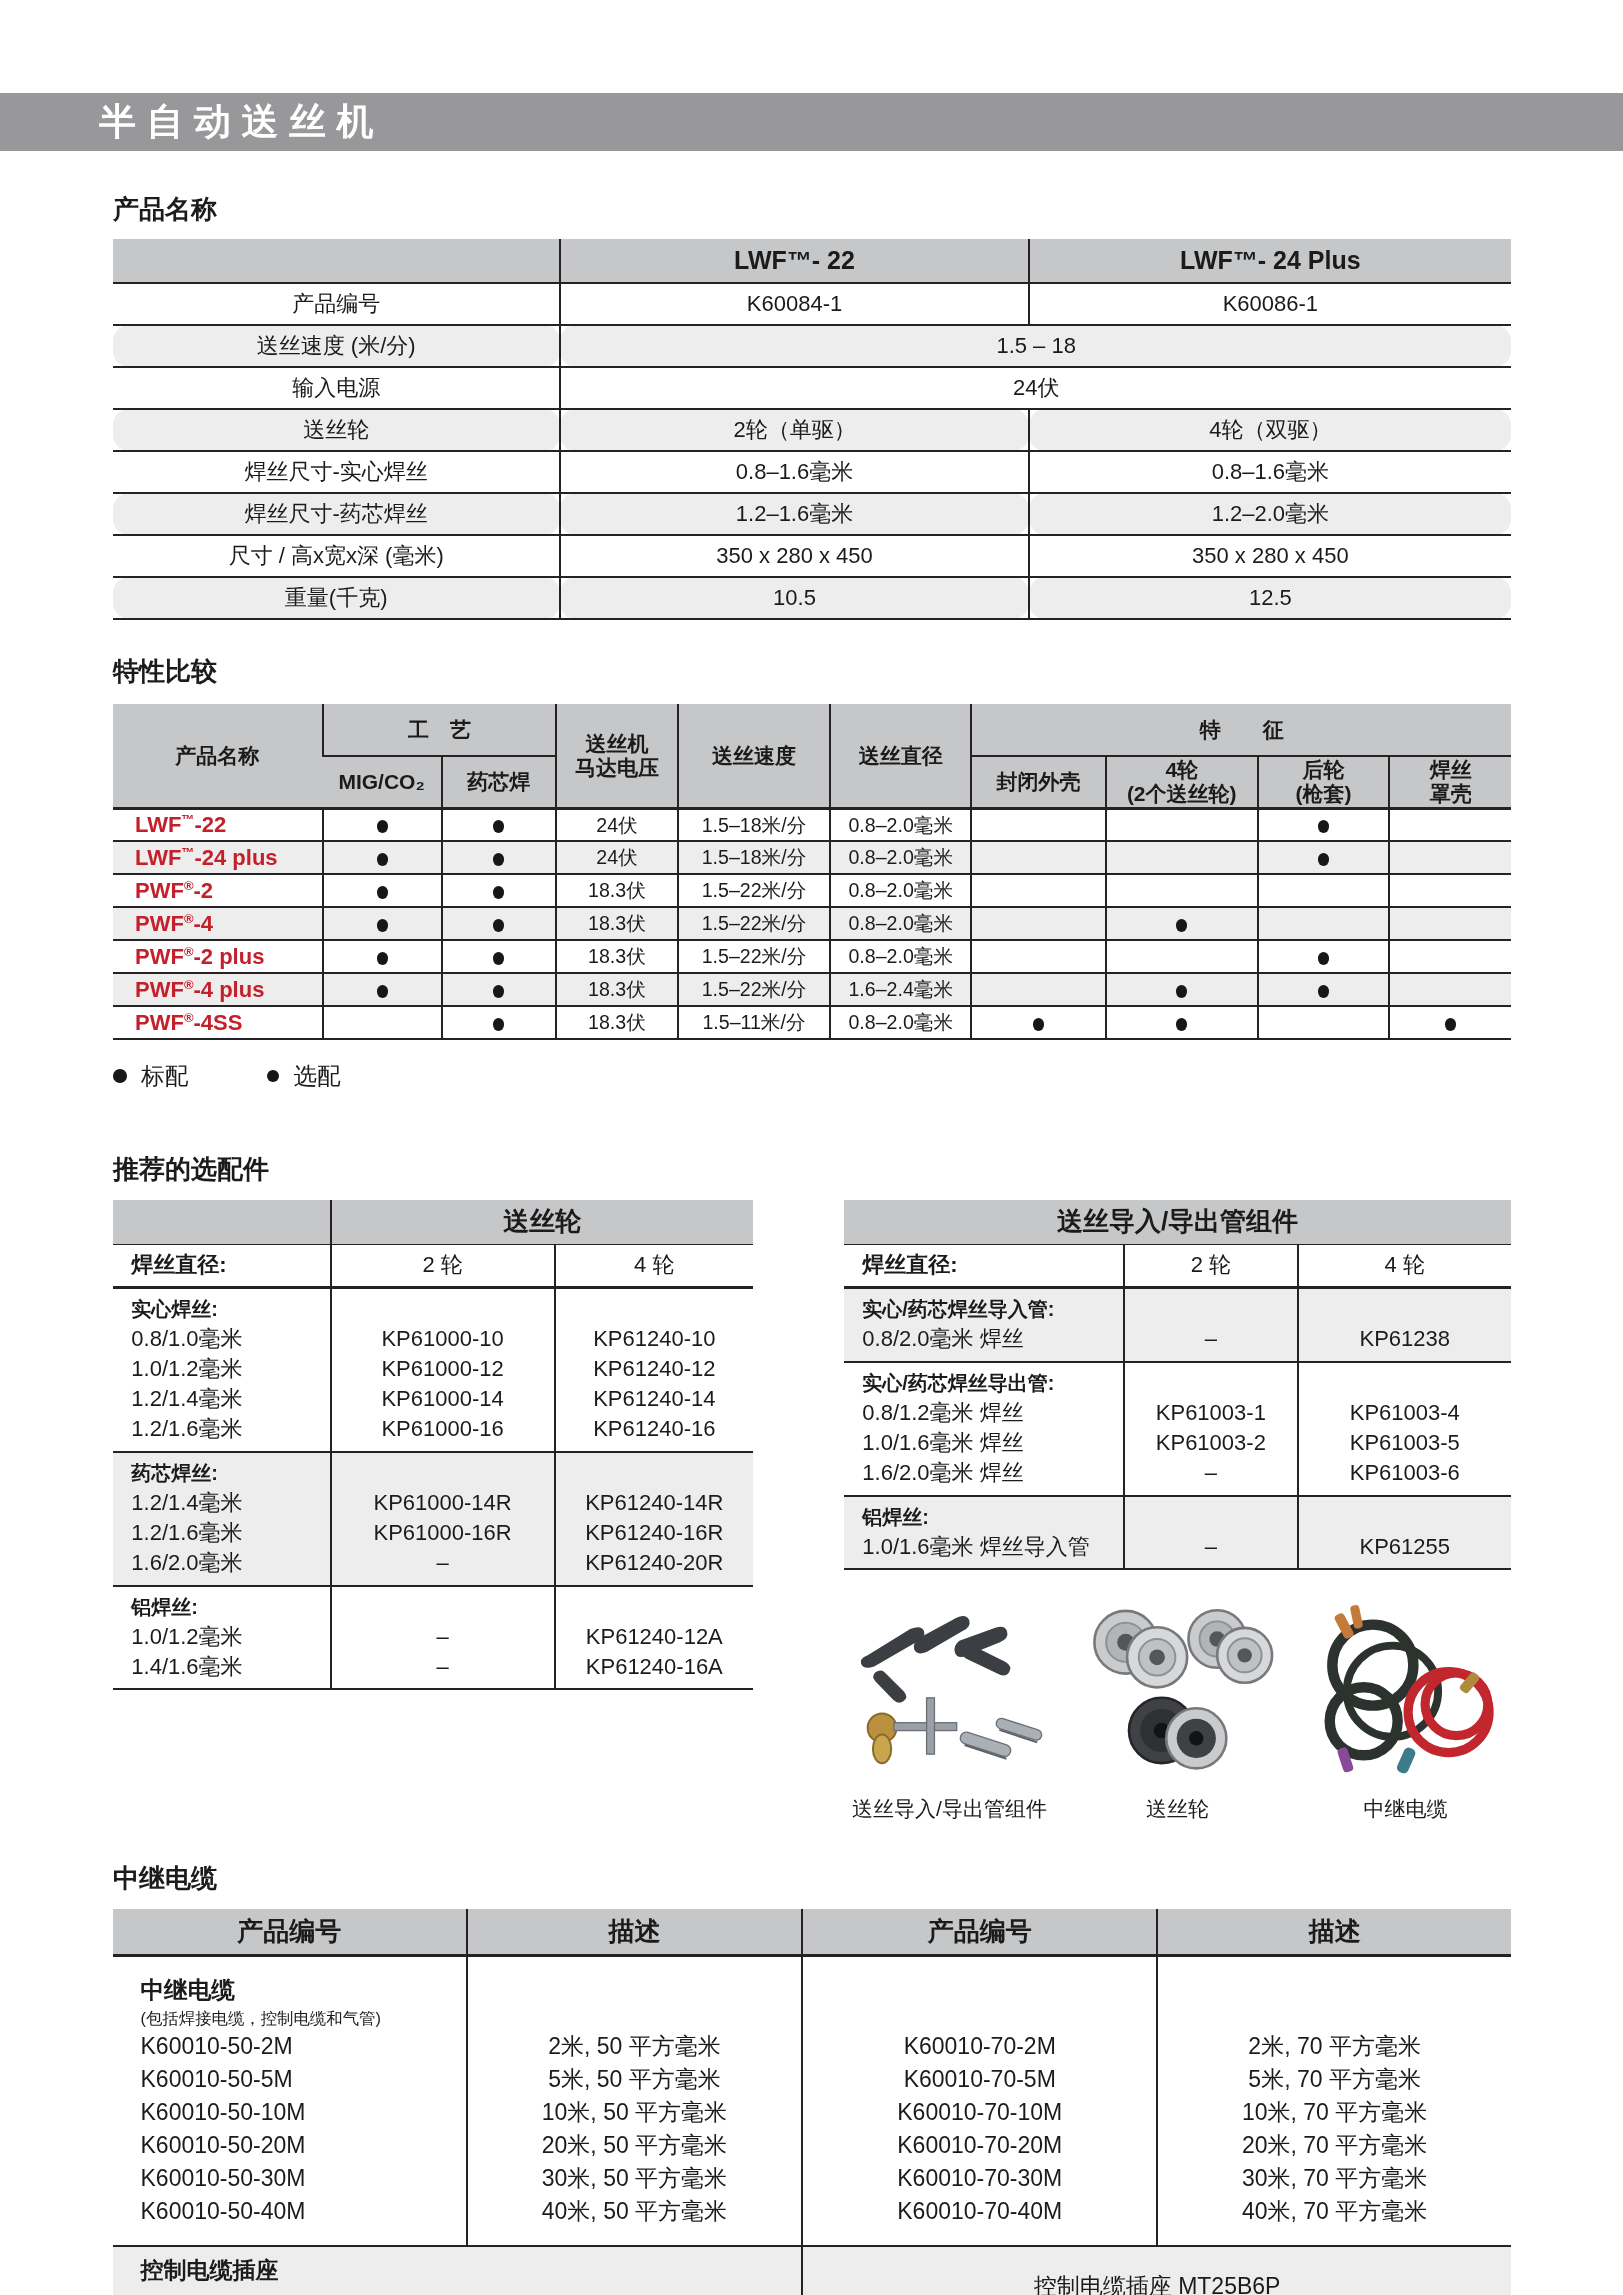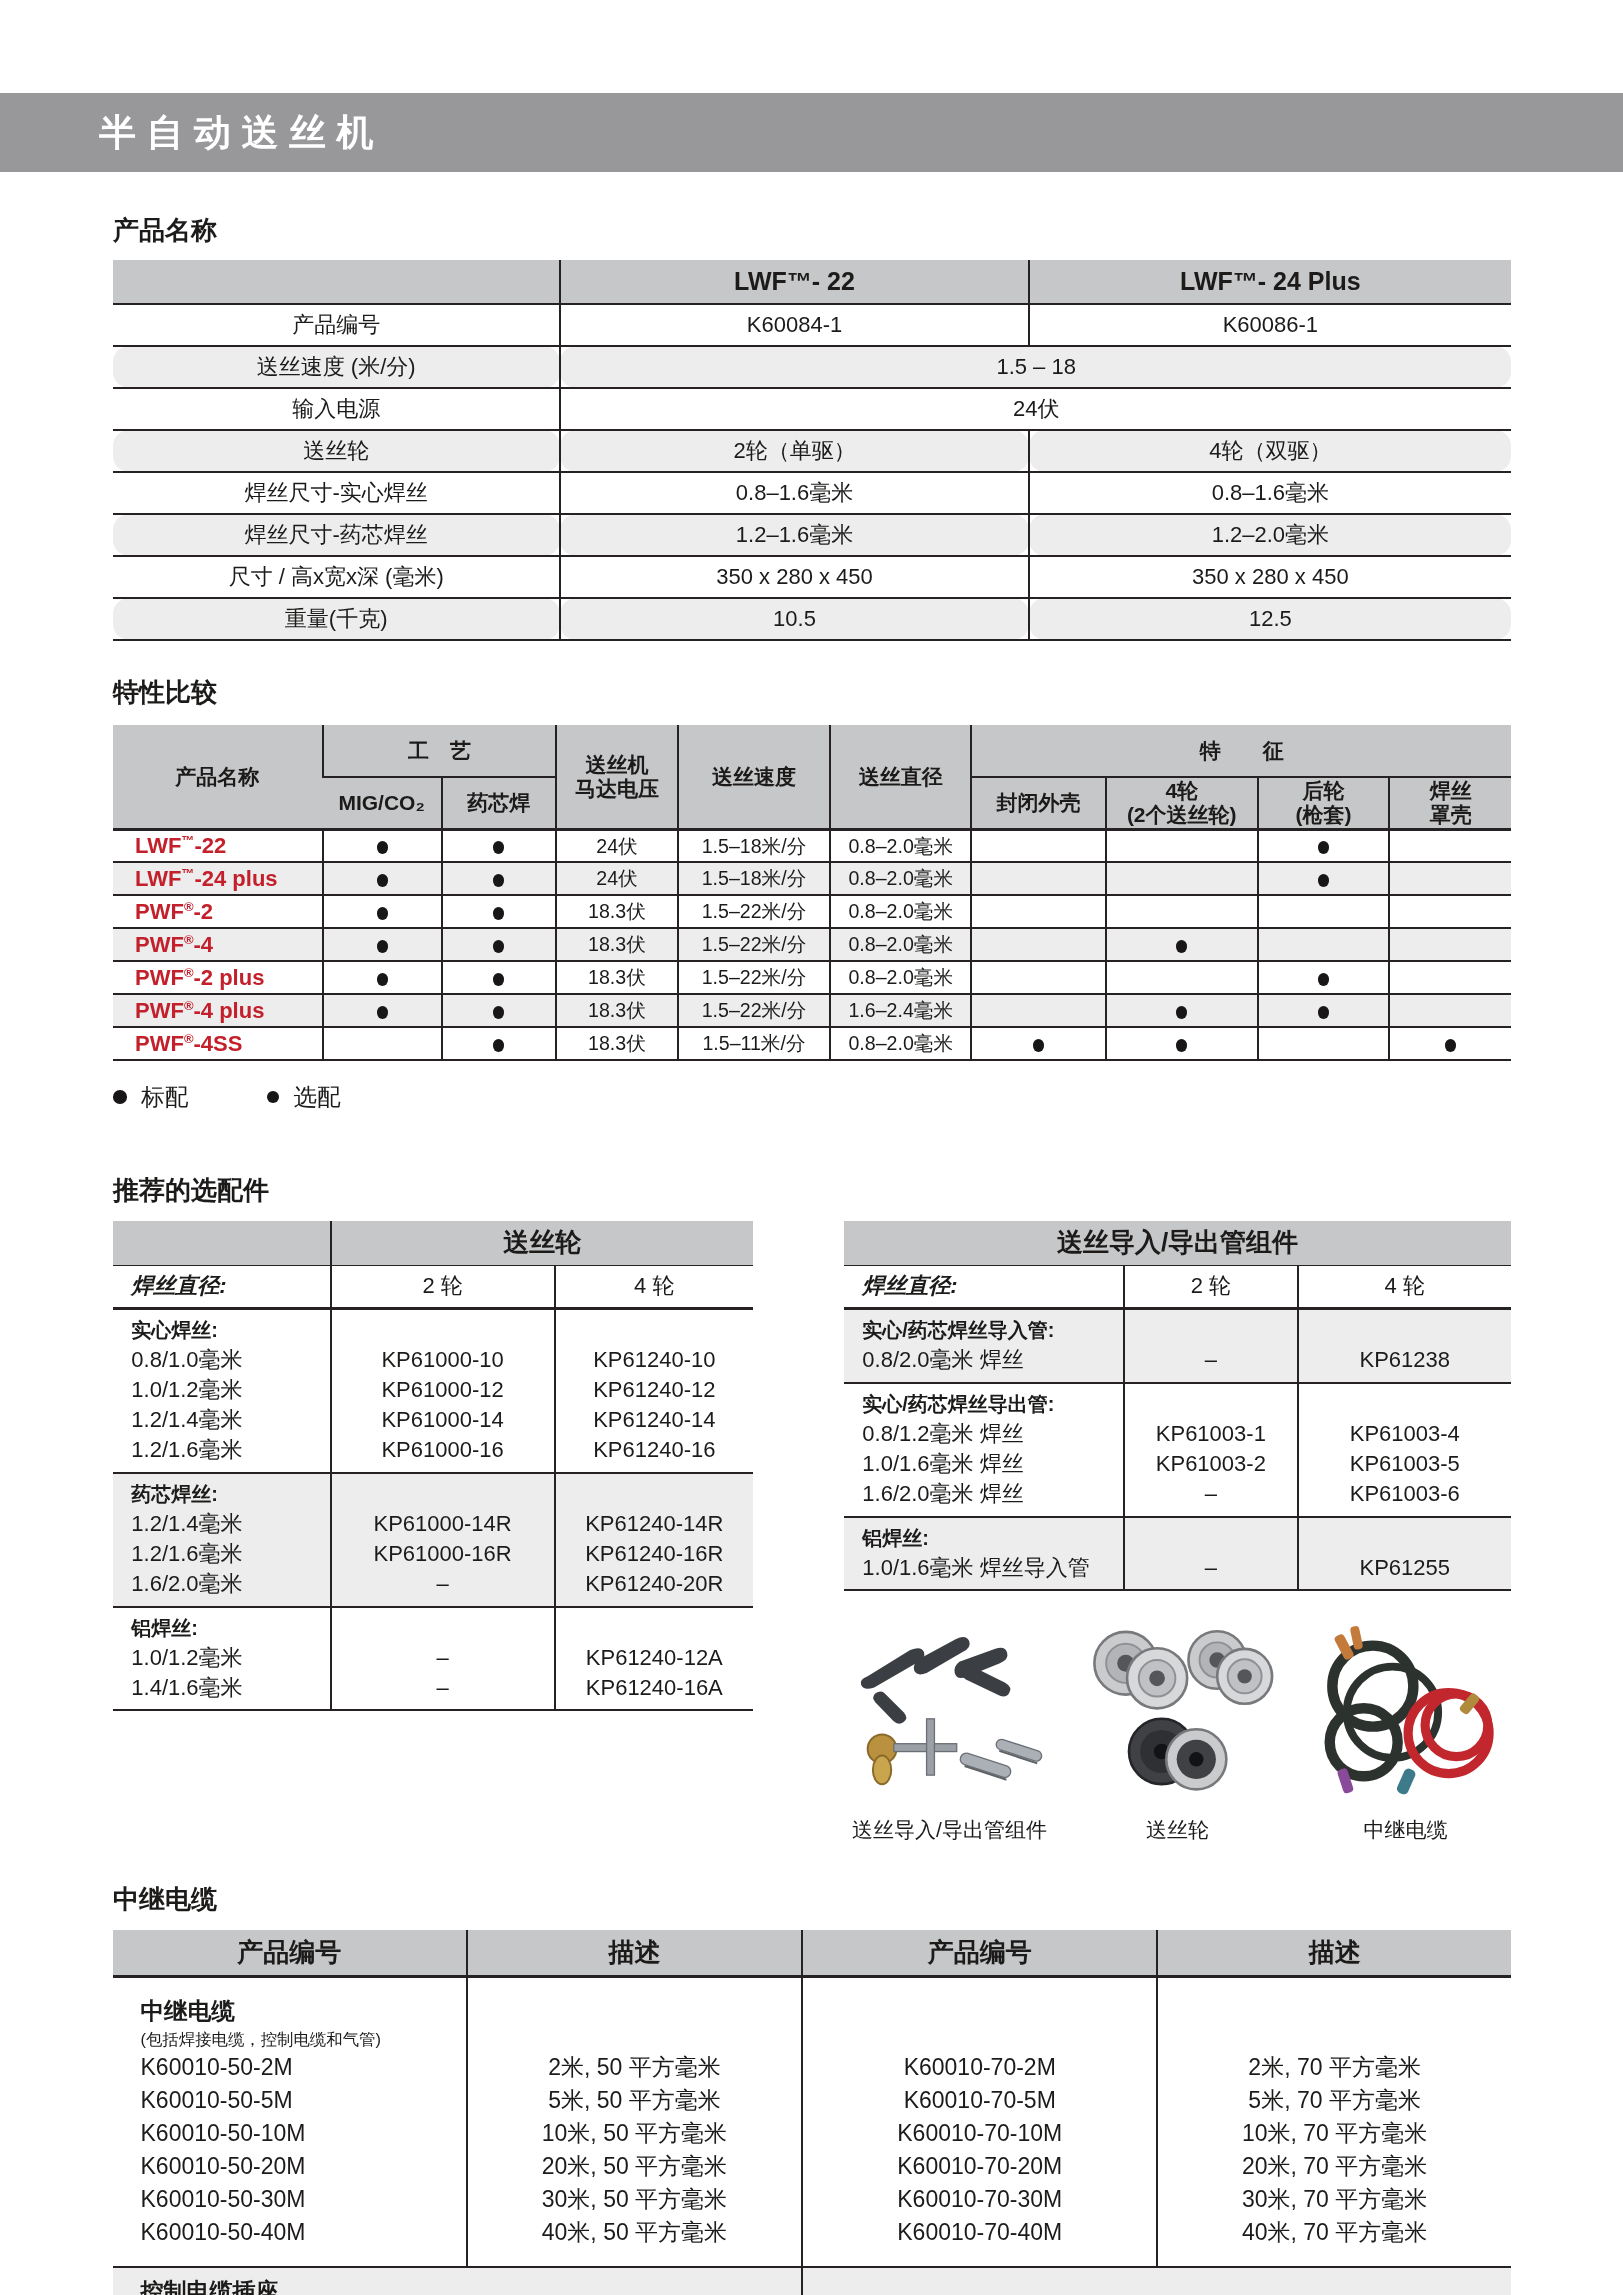--- a/index.html
+++ b/index.html
@@ -6,21 +6,21 @@
     --band:#98989b; --hdr:#c6c7c9; --shade:#ededee; --red:#c3202b;
     --ink:#1c1b1a; --line:#262223;
   }
   *{box-sizing:border-box;}
   body{
     margin:0; background:#ffffff; width:1623px; height:2295px;
     font-family:"Liberation Sans","DejaVu Sans",sans-serif; color:var(--ink);
     position:relative; overflow:hidden;
   }
   .band{
-    margin-top:93px; height:79px; background:var(--band);
+    margin-top:93px; height:58px; background:var(--band);
     display:flex; align-items:center; padding-left:99px;
   }
   .band h1{
     margin:0; color:#ffffff; font-size:37px; font-weight:bold; letter-spacing:10.5px;
   }
   .content{margin:0 113px; width:1398px;}
   h2.sec{
     font-size:26px; font-weight:bold; margin:0; color:var(--ink);
   }
   h2.h-spec{margin-top:41px;}
@@ -70,21 +70,21 @@
   
   .opt-wrap{display:flex; margin-top:13px; align-items:flex-start;}
   .opt-left{width:640px;}
   .opt-right{width:667px; margin-left:91px;}
   .t-opt thead th{
     background:var(--hdr); height:44px; font-size:26px; font-weight:bold; text-align:center;
     border-bottom:1.3px solid var(--line);
   }
   .t-opt thead th.gap-r{border-right:2px solid var(--line);}
   .t-opt .subrow td{height:42px; border-bottom:3.3px solid var(--line); font-size:22px; text-align:center;}
-  .t-opt .subrow td.lblhead{font-weight:bold; text-align:left; padding-left:18.3px;font-style:italic;}
+  .t-opt .subrow td.lblhead{font-weight:bold; text-align:left; padding-left:18.3px;}
   .t-opt td{border-left:2px solid var(--line);}
   .t-opt td:first-child{border-left:none;}
   .t-opt tbody tr td{border-bottom:2px solid var(--line); vertical-align:top; padding-top:5.2px; padding-bottom:6.5px;}
   .t-opt tbody tr.shade td{background:var(--shade);}
   .t-opt .gtitle{font-weight:bold; font-size:20px; line-height:30px; text-align:left; padding-left:11.8px;}
   .t-opt .gline{font-size:22px; line-height:30px; text-align:left; padding-left:11.8px;}
   .t-opt td.cpn .gline{text-align:center; padding-left:0;}
   .t-opt td.cpn .gtitle{padding-left:0;}
 
   .photos{display:flex; margin-top:19.6px; gap:17px;}

